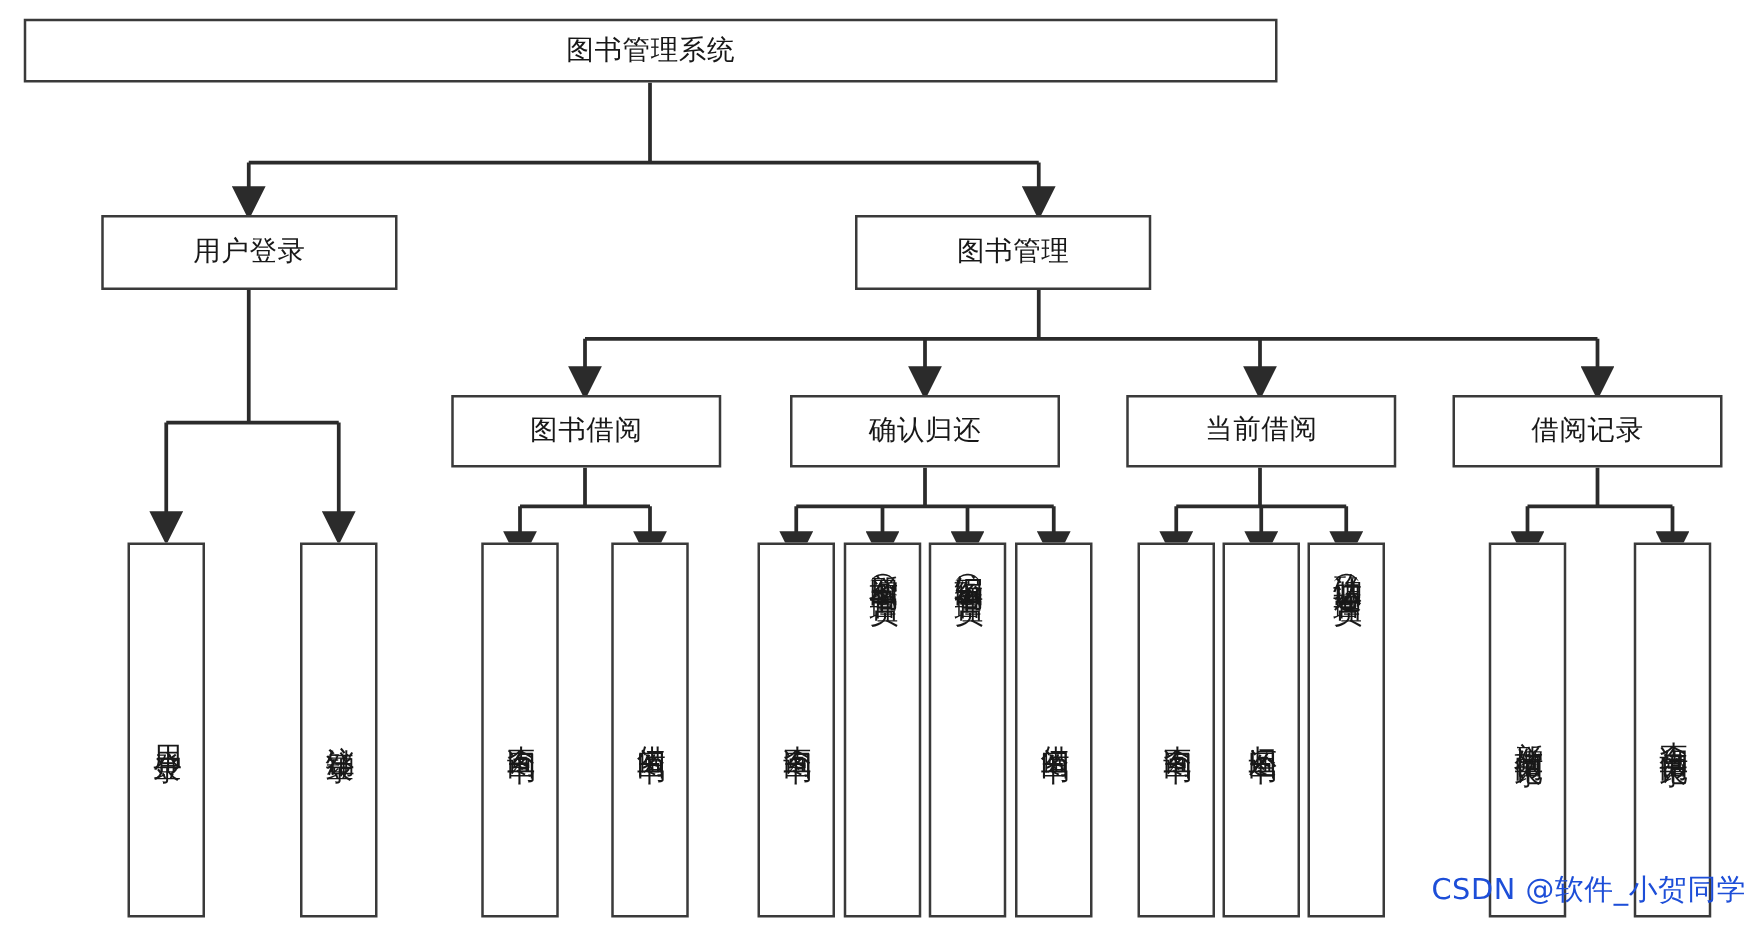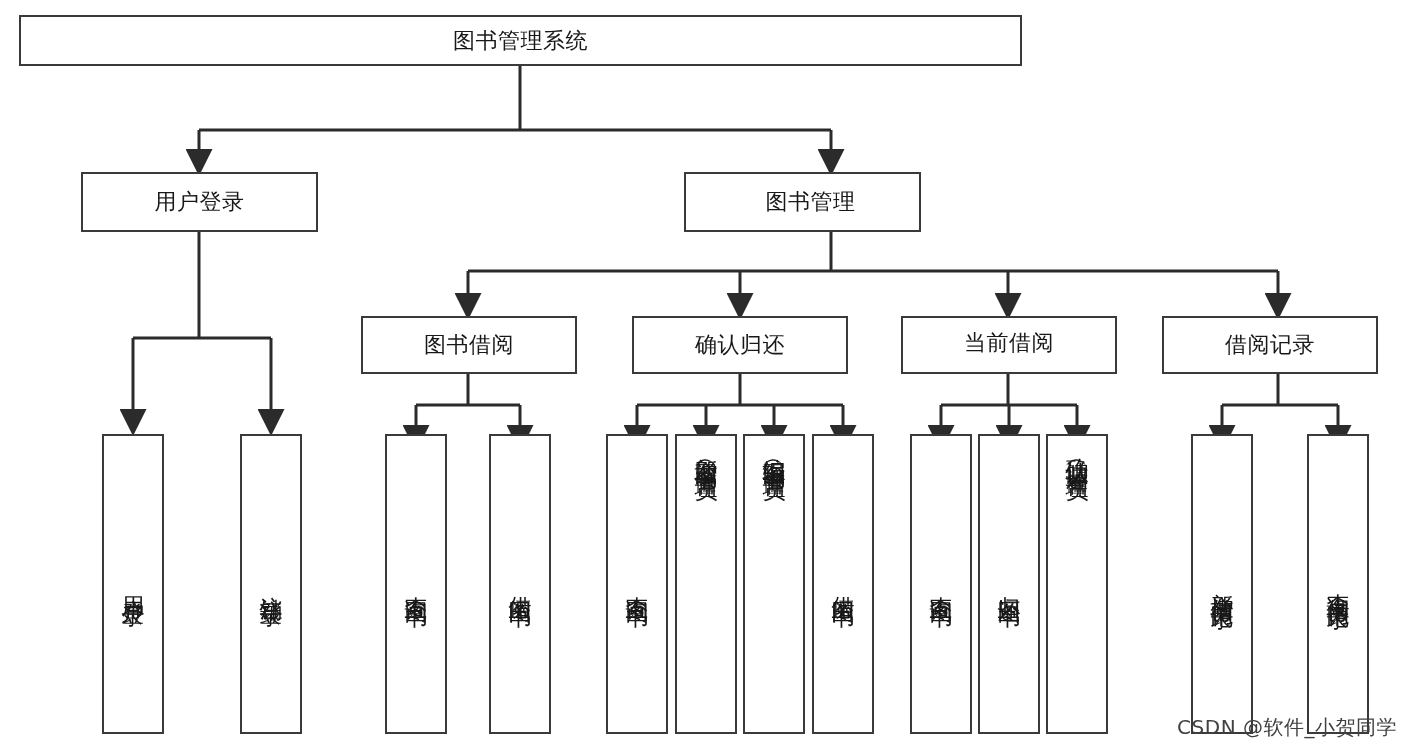--- a/index.html
+++ b/index.html
@@ -63,23 +63,23 @@
     letter-spacing: 3px;
     white-space: nowrap;
   }
   .node.vert.center-text {
     align-items: center;
     padding-top: 0;
   }
   #watermark {
     position: absolute;
     right: 8px;
-    bottom: 6px;
-    font-size: 20px;
-    color: #404040;
+    bottom: 20px;
+    font-size: 23px;
+    color: #1d4ed8;
     letter-spacing: 0.5px;
     z-index: 5;
     white-space: nowrap;
   }
 </style>
 </head>
 <body>
 
 <div id="diagram-root">
 

